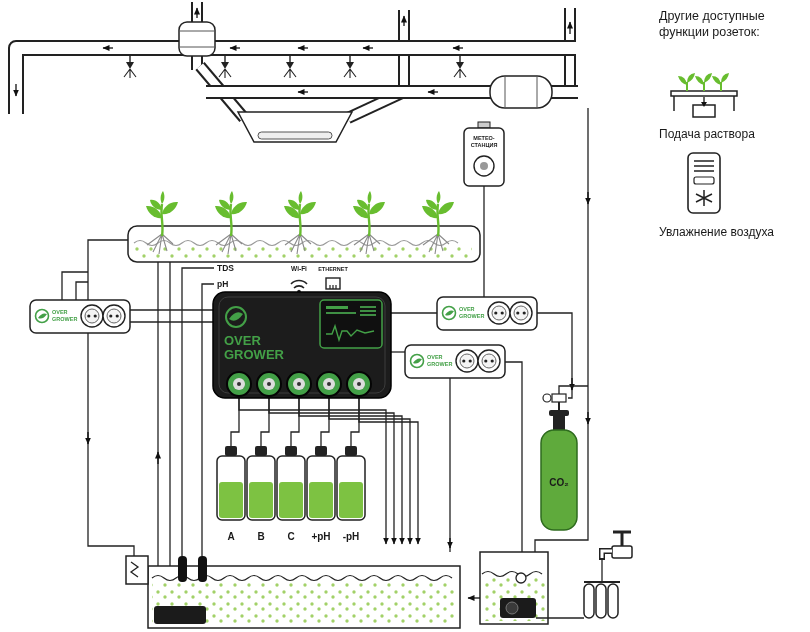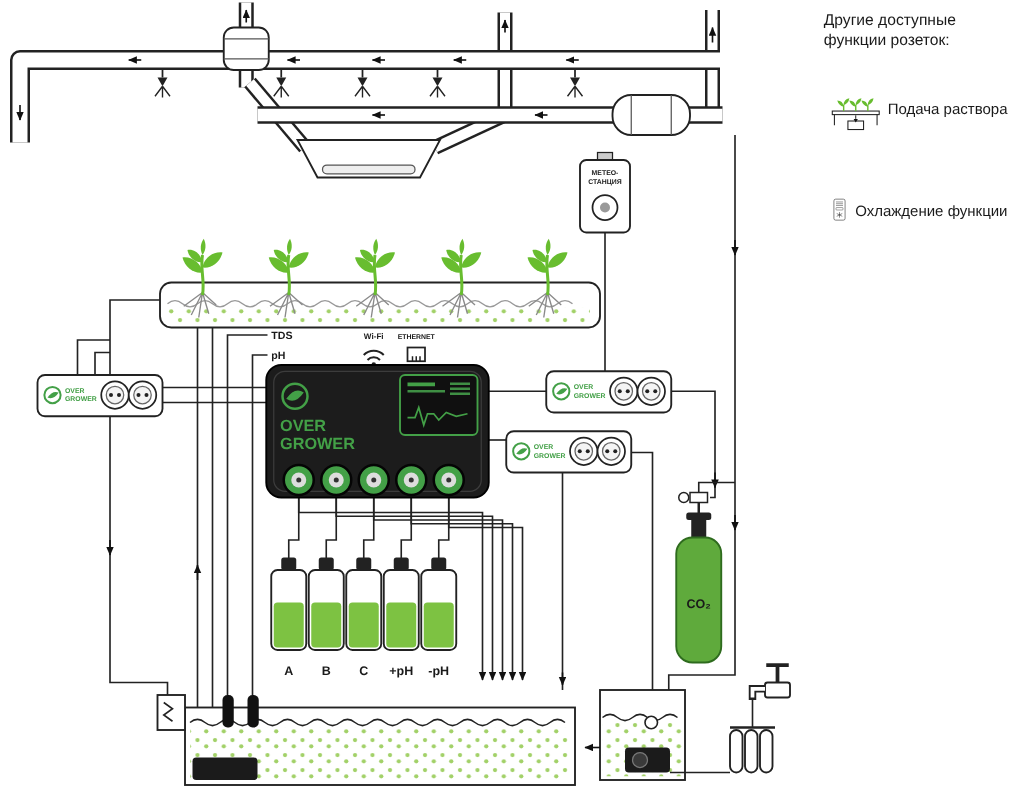--- a/index.html
+++ b/index.html
@@ -12,23 +12,23 @@
   .scheme{position:absolute;left:0;top:0;}
   svg text{font-family:"Liberation Sans",sans-serif;fill:#1a1a1a;}
   .accent-f{fill:var(--accent)} .accent-s{stroke:var(--accent)}
   .plant-f{fill:var(--plant)} .liquid-f{fill:var(--liquid)}
   .co2-f{fill:var(--co2)} .dot-f{fill:var(--dot)}
   .pipeO{stroke:#222;fill:none;stroke-linejoin:round}
   .pipeI{stroke:#fff;fill:none;stroke-linejoin:round}
   .w{stroke:#222;stroke-width:1.3;fill:none}
   .shape{fill:#fff;stroke:#222;stroke-width:1.5}
   .stub{stroke:#111;stroke-width:1.3}
-  .sidebar{position:absolute;left:655px;top:0;width:155px;height:632px;padding:8px 4px 0 4px;}
+  .sidebar{position:absolute;left:655px;top:0;width:155px;height:632px;padding:8px 14px 0 4px;}
   .sidebar-title{font-size:12.5px;line-height:1.3;color:#1a1a1a;margin-bottom:6px;}
-  .sidebar-item{display:flex;flex-direction:row;align-items:center;margin-bottom:4px;}
+  .sidebar-item{display:flex;flex-direction:column;align-items:flex-start;margin-bottom:4px;}
   .sidebar-item .caption{font-size:12px;color:#1a1a1a;margin-top:2px;white-space:nowrap;}
   .icon{display:block}
 </style>
 </head>
 <body>
 
 <div class="stage">
 
 <svg class="scheme" width="655" height="632" viewBox="0 0 655 632">
   <defs>
@@ -389,18 +389,18 @@
 
 
 
   <div class="sidebar-item">
     <svg class="icon" width="90" height="78" viewBox="0 0 90 78">
       <rect x="29" y="8" width="32" height="60" rx="5" fill="#fff" stroke="#222" stroke-width="1.6"></rect>
       <path d="M35,16 H55 M35,21 H55 M35,26 H55" stroke="#222" stroke-width="1.3"></path>
       <rect x="35" y="32" width="20" height="7" rx="2" fill="none" stroke="#222" stroke-width="1.2"></rect>
       <path d="M45,45 V61 M37,49 L53,57 M53,49 L37,57" stroke="#222" stroke-width="1.5"></path>
     </svg>
-    <div class="caption">Охлаждение функции</div>
+    <div class="caption">Увлажнение воздуха</div>
   </div>
 
 </div>
 
 </div>
 
 </body></html>

